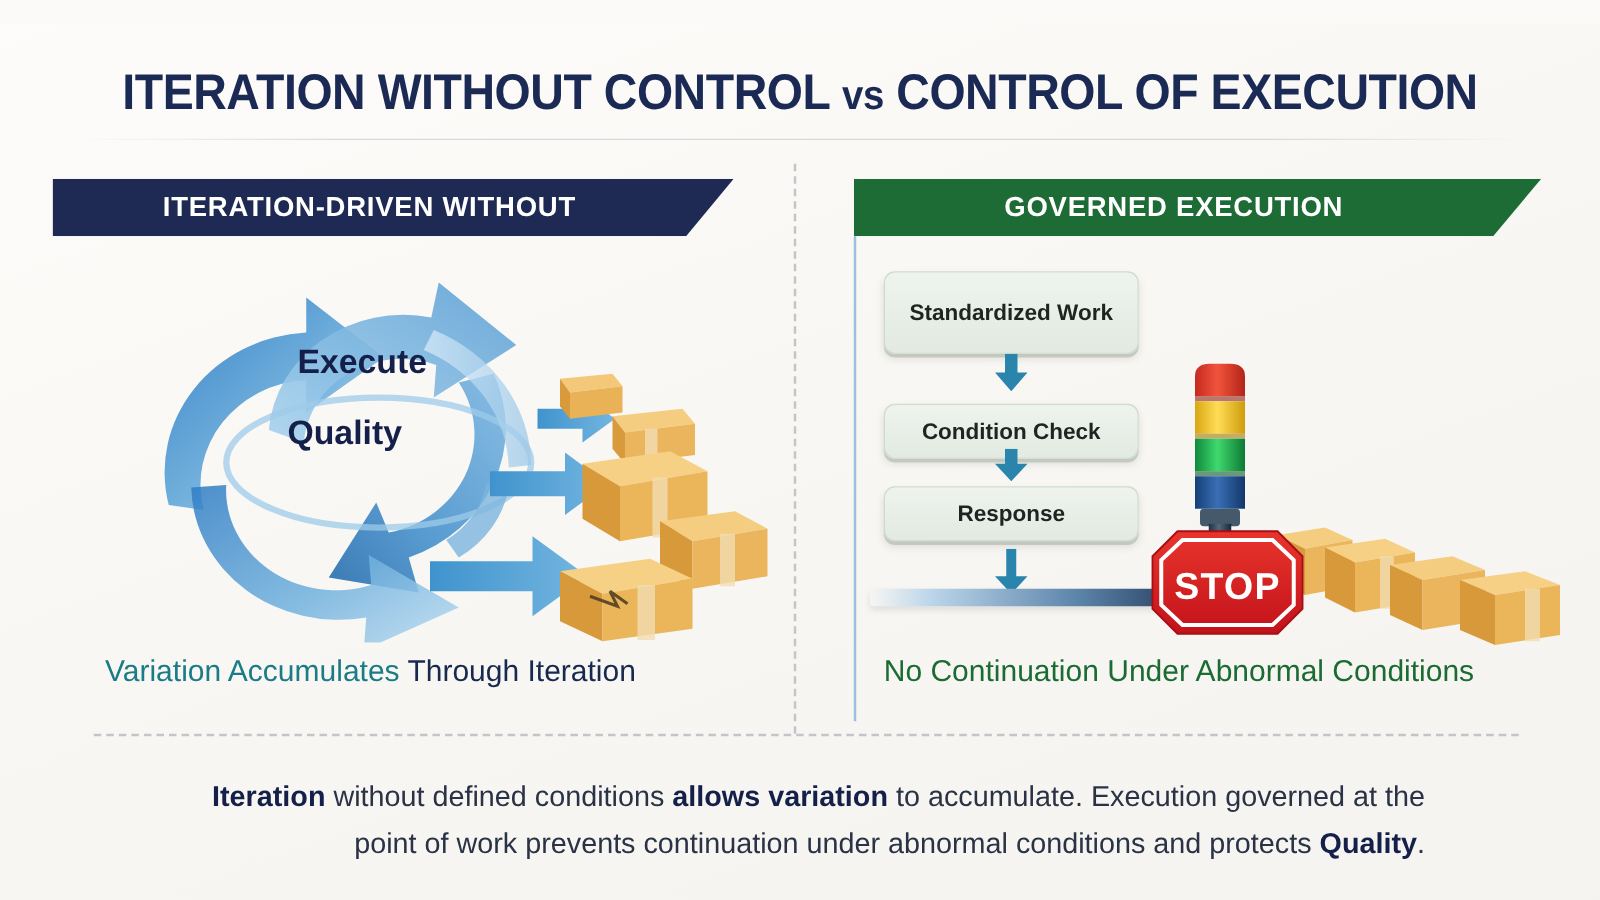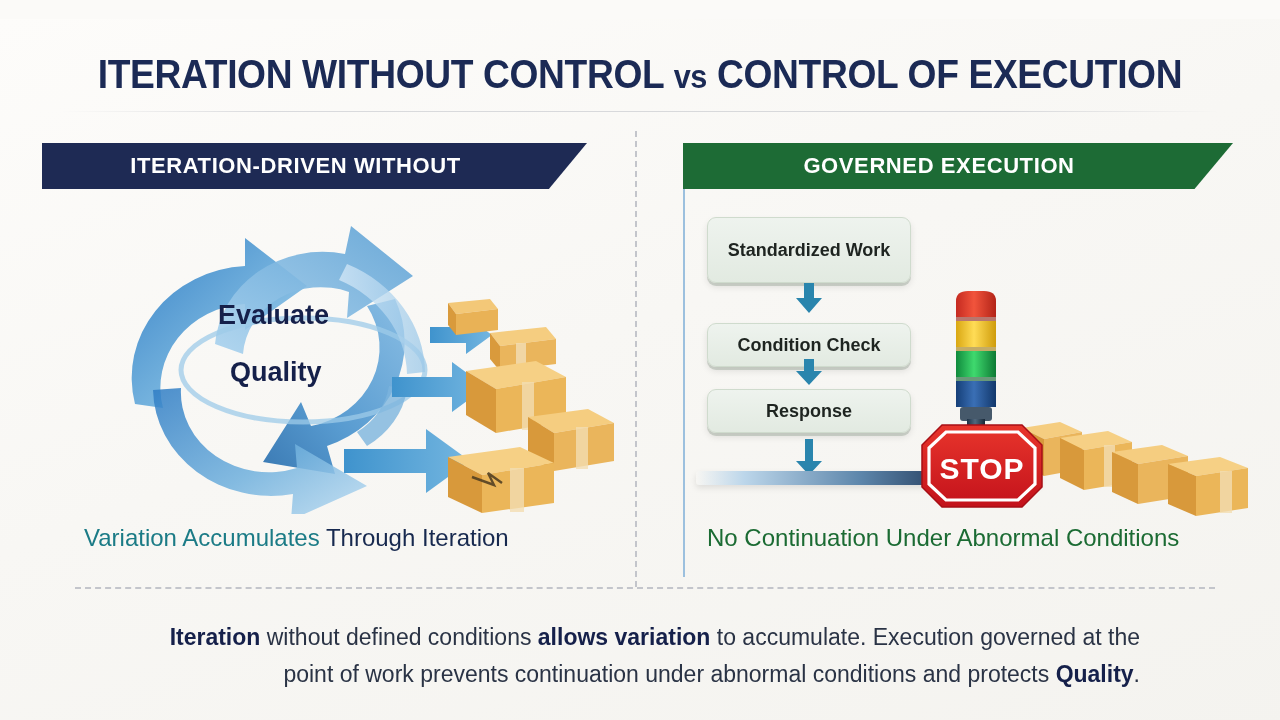--- a/index.html
+++ b/index.html
@@ -138,21 +138,21 @@
              A88 80 0 0 1 86 194 Z" fill="url(#bg1)" opacity="0.85"></path>
 
     <ellipse cx="208" cy="176" rx="122" ry="52" fill="none" stroke="#9ecbe8" stroke-width="5" opacity="0.75"></ellipse>
 
     <path d="M252 70 A132 120 0 0 1 330 178 L312 180 A116 106 0 0 0 244 86 Z" fill="url(#bgpale)" opacity="0.75"></path>
 
     <path d="M262 238 A74 66 0 0 0 294 192 L312 196 A92 82 0 0 1 272 252 Z" fill="#7cb4dd" opacity="0.8"></path>
   </svg>
 
   <div class="cycle-labels">
-    <div class="cyc-lab l1">Evaluate</div>
+    <div class="cyc-lab l0">Execute</div>
     <div class="cyc-lab l2">Quality</div>
   </div>
 
   <svg style="position:absolute;left:330px;top:280px;width:300px;height:215px;" viewBox="0 0 300 215">
     <defs>
       <linearGradient id="ar" x1="0" y1="0" x2="1" y2="0">
         <stop offset="0%" stop-color="#3f93cd"></stop>
           <stop offset="100%" stop-color="#74b6e0"></stop>
       </linearGradient>
       <linearGradient id="bxTop" x1="0" y1="0" x2="0" y2="1">

